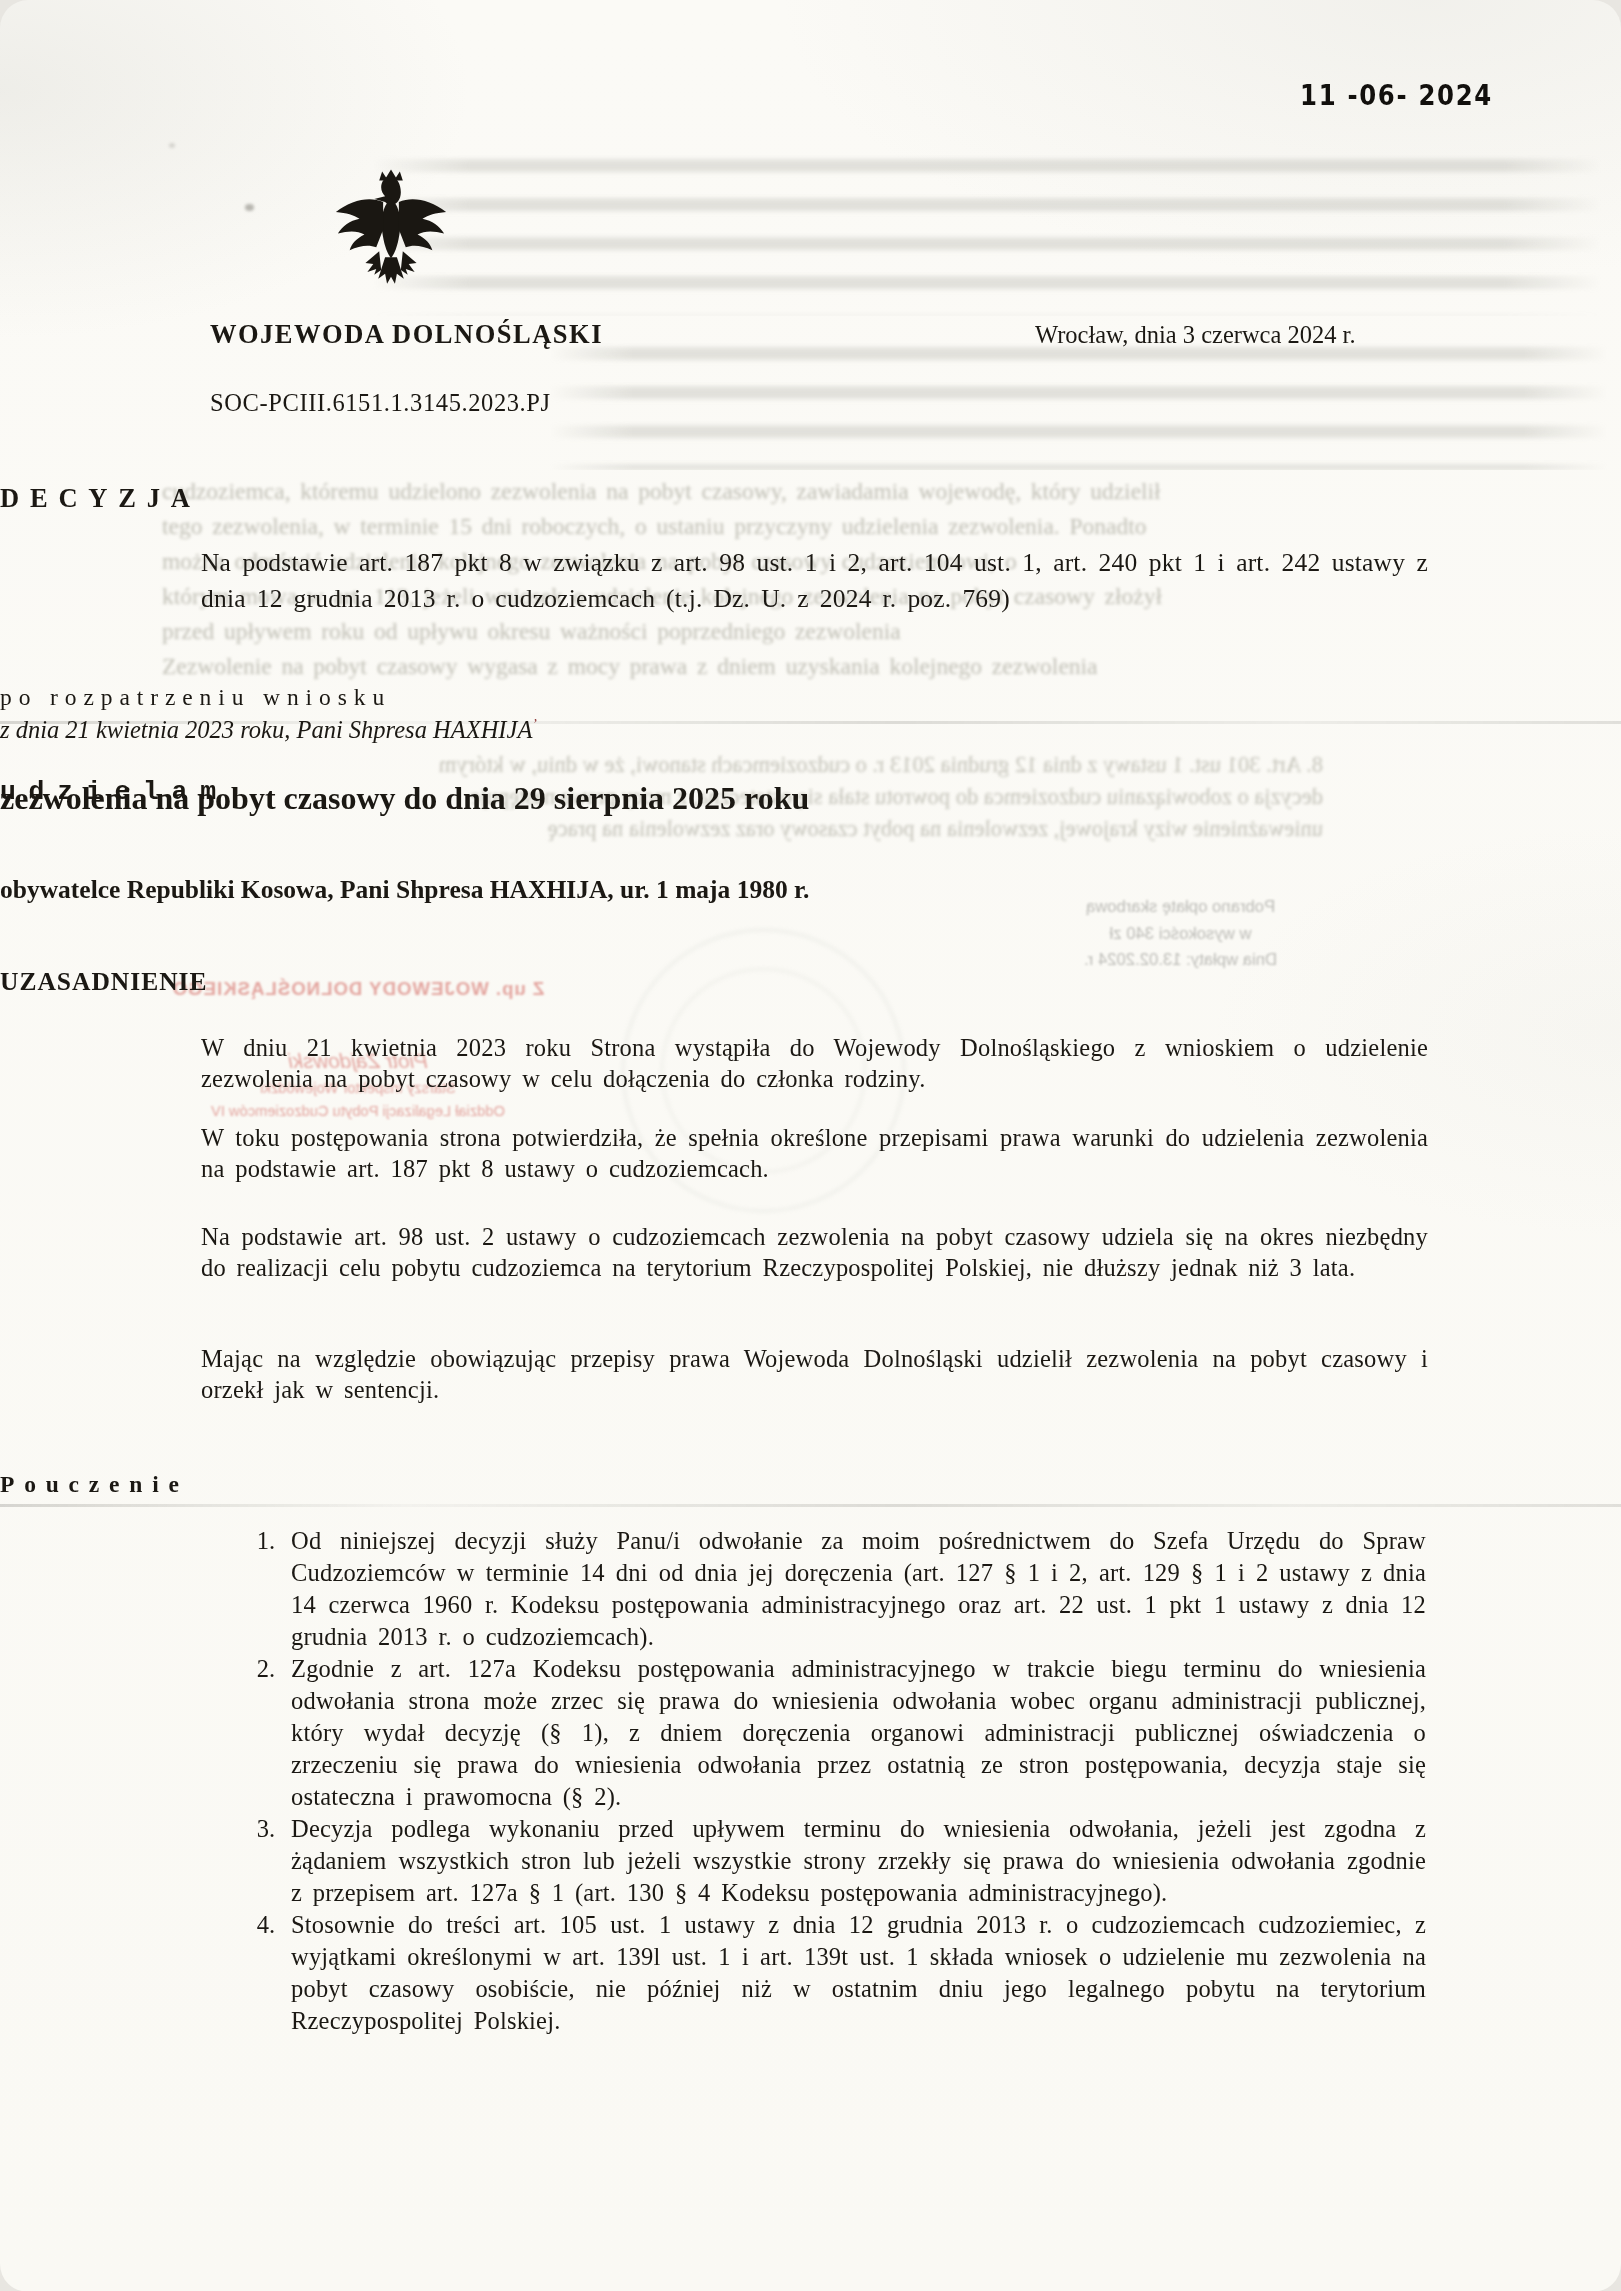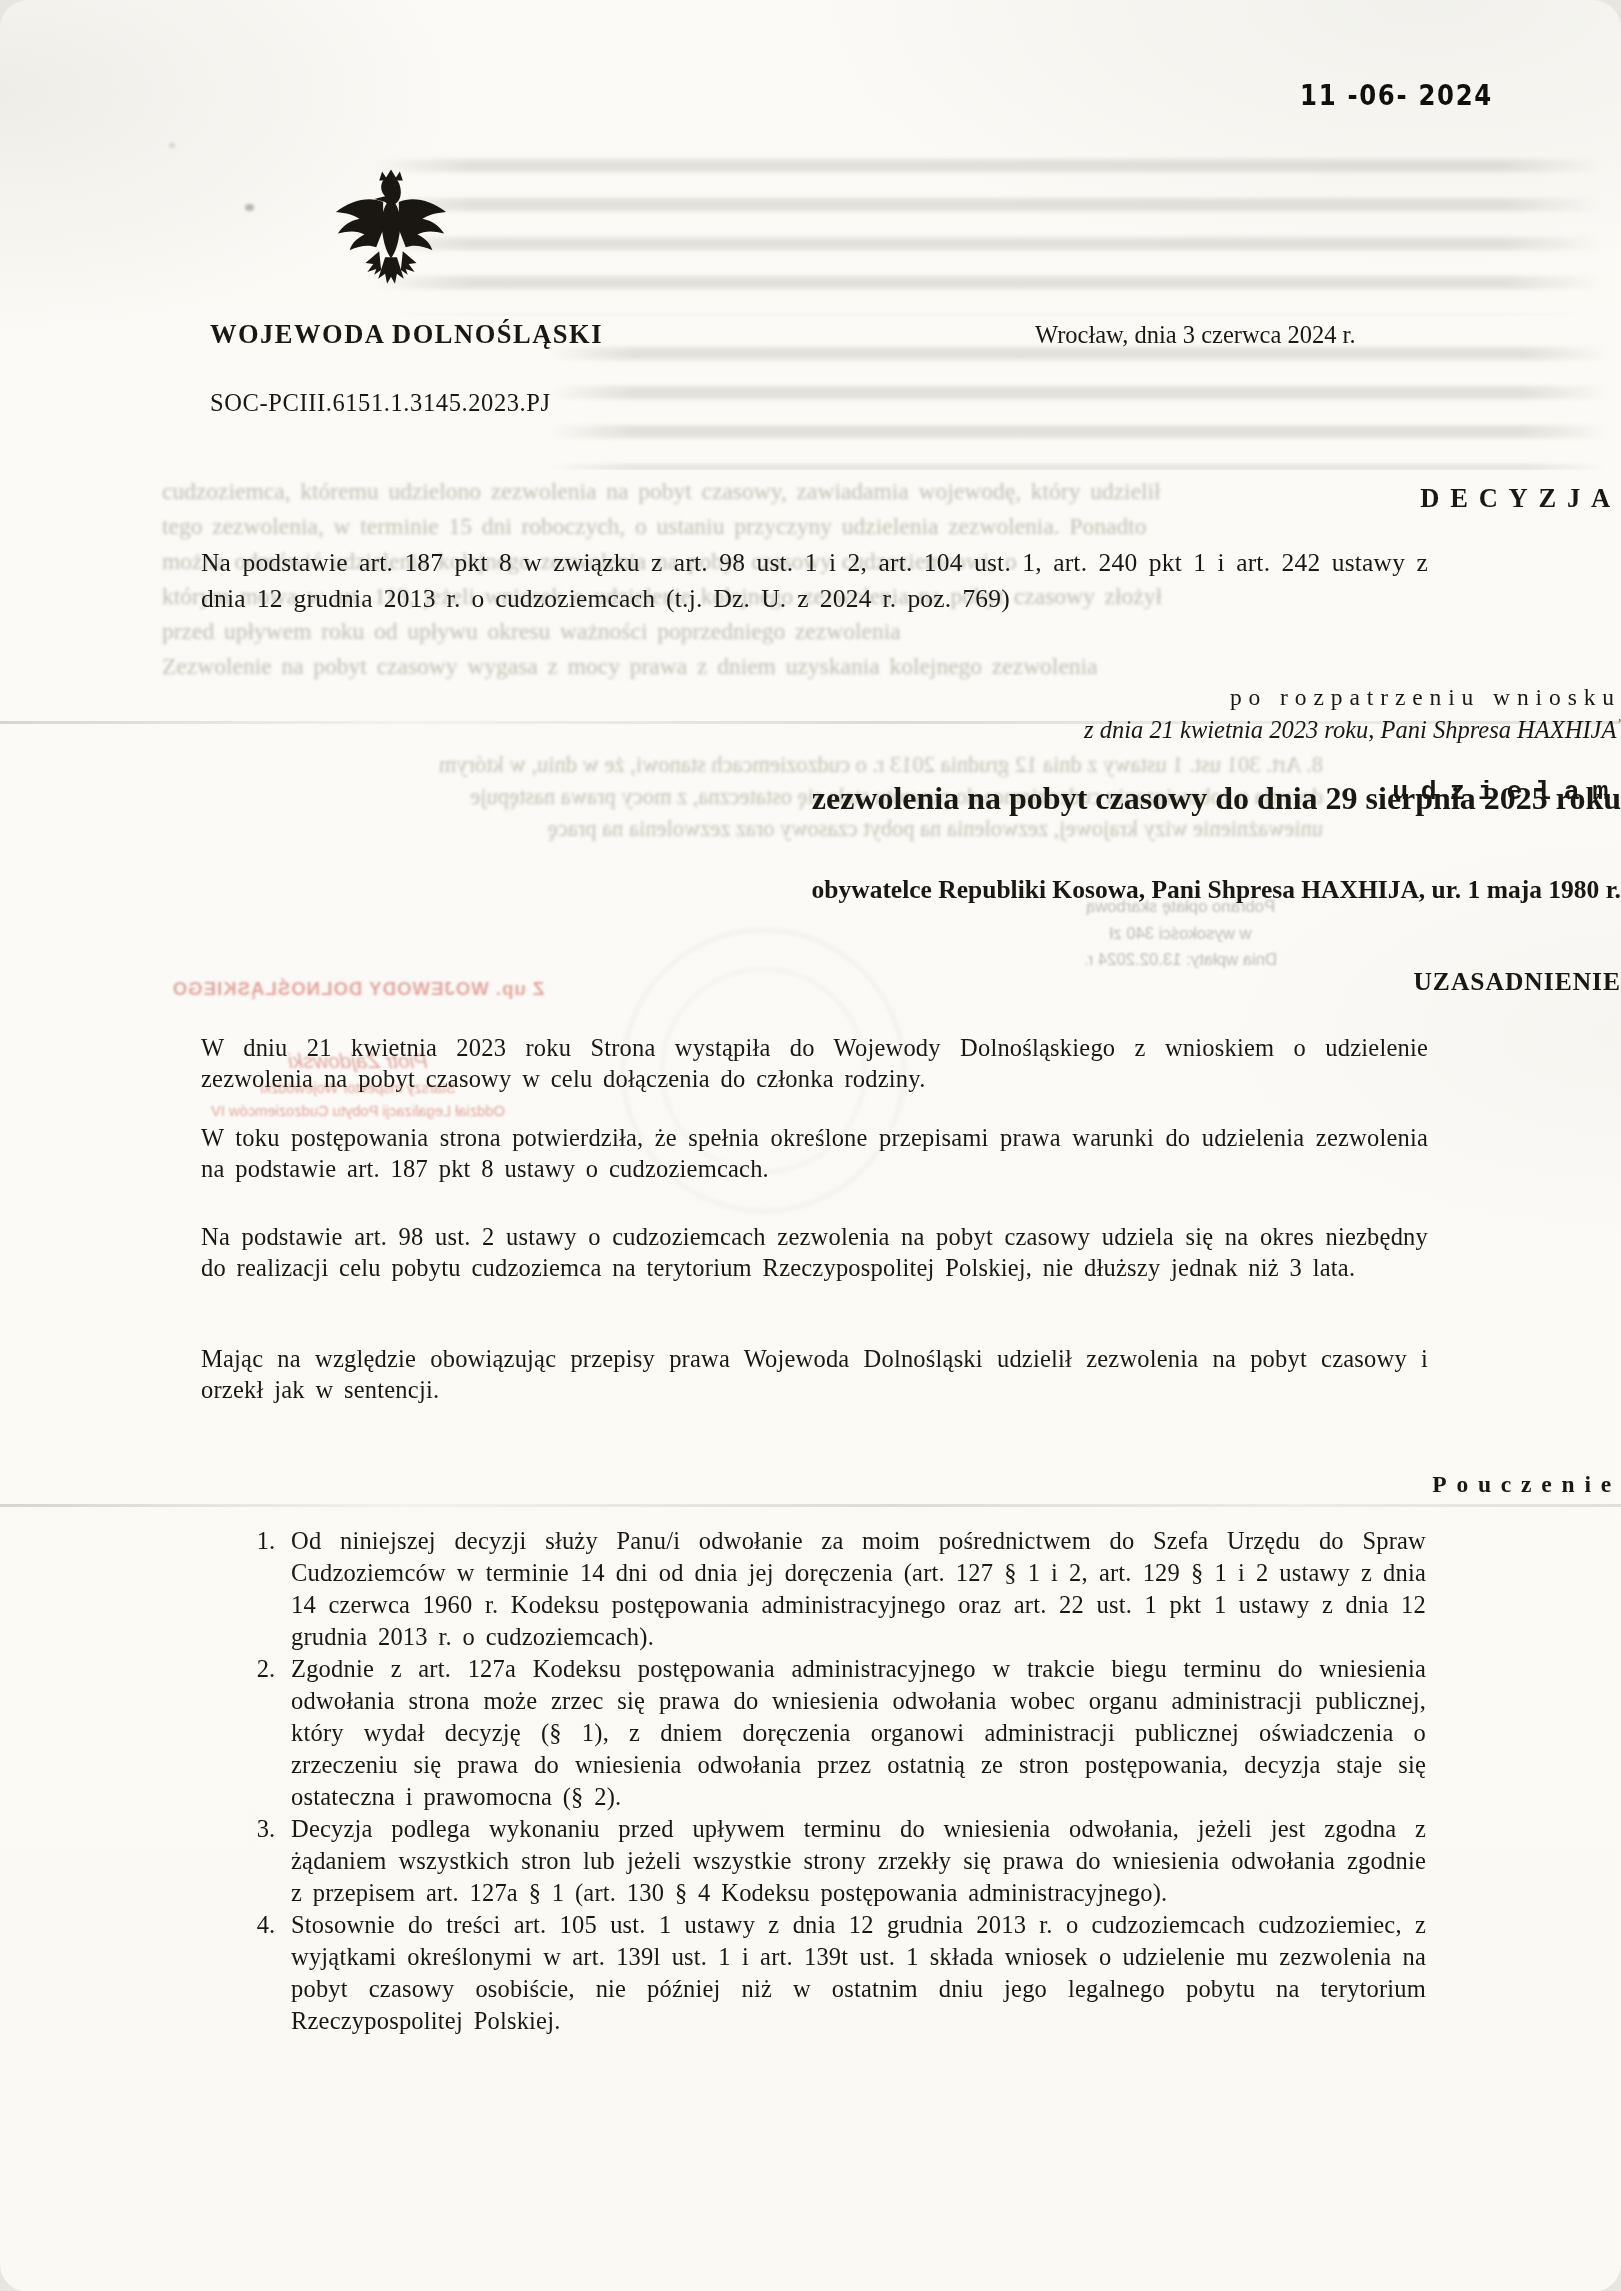--- a/index.html
+++ b/index.html
@@ -13,21 +13,21 @@
       radial-gradient(588px 294px at 100% 45%, rgba(210,210,203,.10), transparent 70%),
       linear-gradient(#fbfaf6,#faf9f4);
     font-family:"Liberation Serif", serif;
     color:#1b1813;
     overflow:hidden;
     border-radius:28px;
   }
   .abs{position:absolute;}
   .content{z-index:5;}
   .bold{font-weight:bold;text-align:center;}
-  .center{left:0;width:100%;text-align:right;}
+  .center{left:0;width:100%;text-align:left;}
   .just{text-align:justify;word-spacing:4.4px;letter-spacing:0.2px;}
 
   .date-stamp{
     left:1300px;top:78px;z-index:6;
     font-family:"DejaVu Sans", sans-serif;font-weight:bold;
     font-size:29px;letter-spacing:2px;color:#12100d;
     transform:scaleX(.84);transform-origin:left top;
     white-space:nowrap;
   }
   .authority{left:210px;top:319px;font-size:26.5px;letter-spacing:1.5px;white-space:nowrap;}

